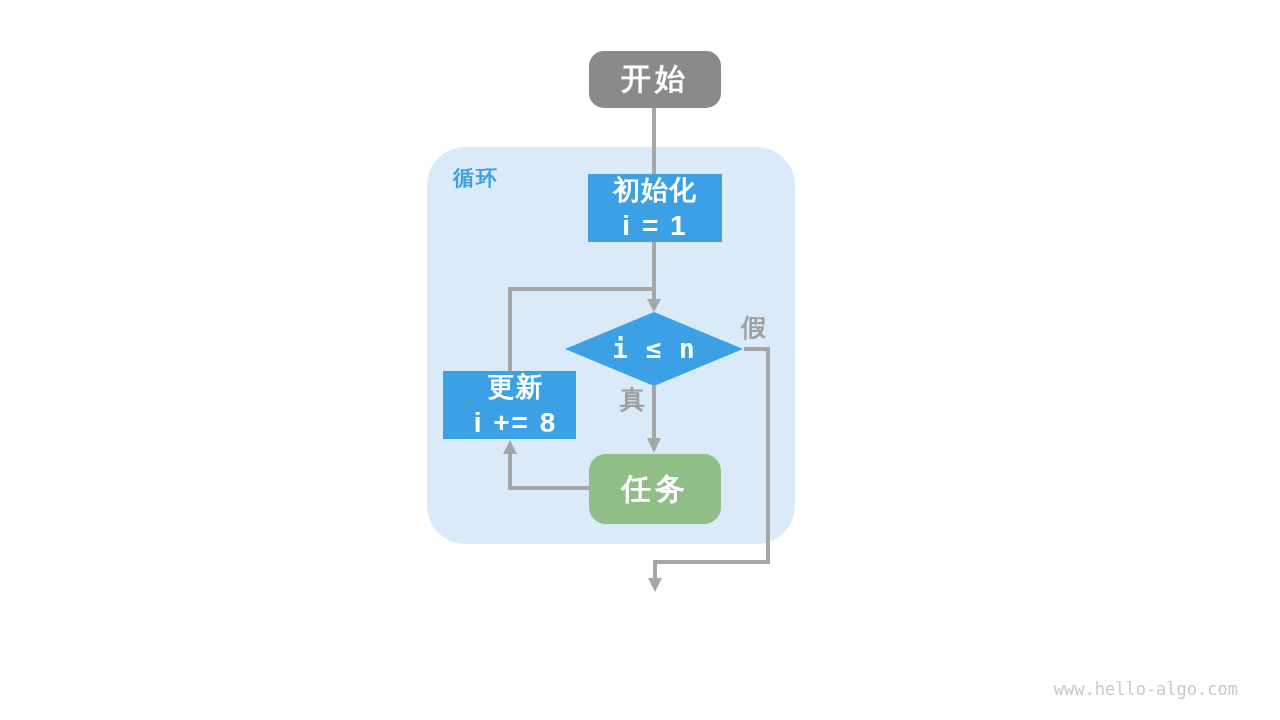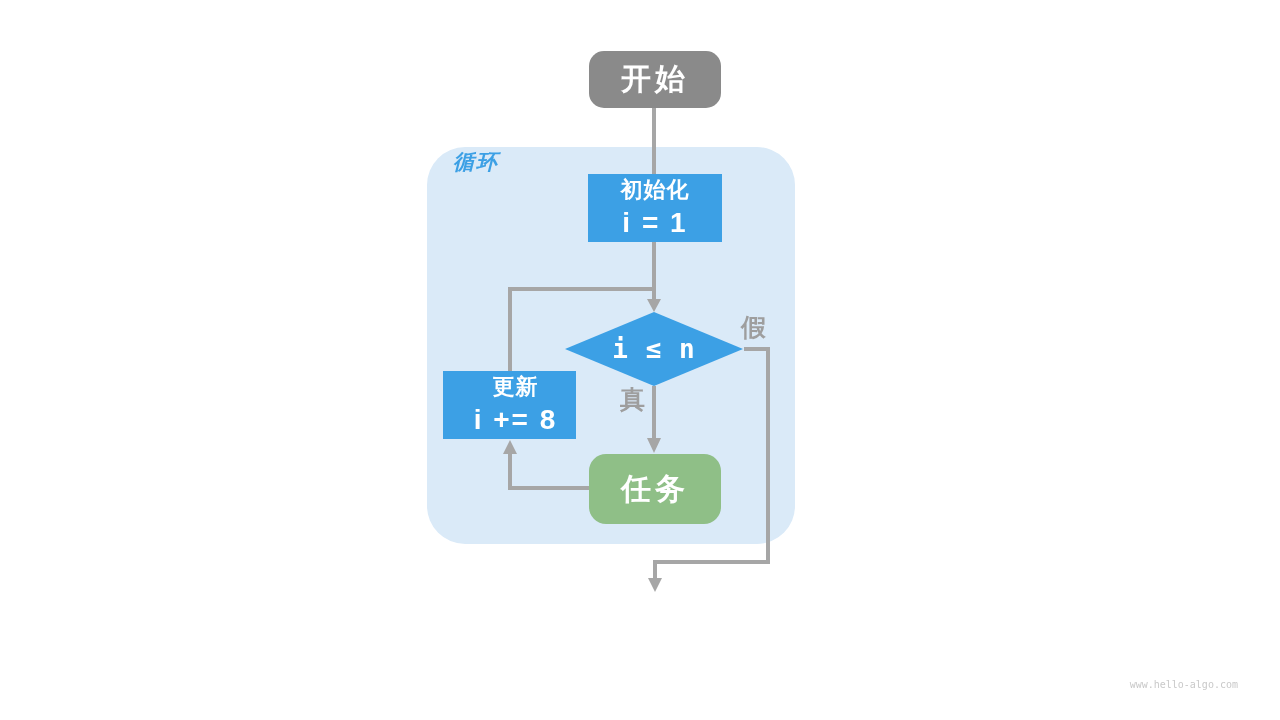--- a/index.html
+++ b/index.html
@@ -12,25 +12,24 @@
     overflow: hidden;
   }
   .abs { position: absolute; }
   .loop-container {
     left: 427px; top: 147px;
     width: 368px; height: 397px;
     background: var(--c-container_blue, #DAEAF8);
     border-radius: 38px;
   }
   .loop-label {
-    left: 453px; top: 148px;
+    left: 453px; top: 164px;
     font-size: 21px; font-weight: bold;
     letter-spacing: 2px;
     color: var(--c-label_blue, #3CA0E5);
-    font-style: italic;
   }
   svg.connectors { left: 0; top: 0; width: 1280px; height: 720px; }
   .line { stroke: var(--c-line_gray, #A6A6A6); stroke-width: 4; fill: none; }
   .arrow { fill: var(--c-line_gray, #A6A6A6); stroke: none; }
   .diamond-shape { fill: var(--c-node_blue, #3CA0E5); stroke: none; }
   .node {
     display: flex; flex-direction: column;
     align-items: center; justify-content: center;
     color: var(--c-text_white, #ffffff);
     font-weight: bold; box-sizing: border-box;
@@ -44,21 +43,21 @@
   .node-start { left: 589px; top: 51px; width: 132px; height: 57px; }
   .node-end   { left: 589px; top: 593px; width: 131px; height: 58px; }
   .proc { background: var(--c-node_blue, #3CA0E5); }
   .node-init   { left: 588px; top: 174px; width: 134px; height: 68px; }
   .node-update { left: 443px; top: 371px; width: 133px; height: 68px; padding-left: 12px; }
   .node-task {
     left: 589px; top: 454px; width: 132px; height: 70px;
     background: var(--c-node_green, #8FBF87);
     font-size: 30px; letter-spacing: 4px; border-radius: 17px;
   }
-  .cn-label { font-size: 22px; line-height: 1.2; letter-spacing: 1px; }
+  .cn-label { font-size: 27px; line-height: 1.2; letter-spacing: 1px; }
   .code-line {
     font-family: Liberation Sans, sans-serif;
     font-size: 28px; font-weight: bold;
     letter-spacing: 2px; margin-top: 3px; line-height: 1.2;
   }
   .cond-text {
     left: 584px; top: 336px; width: 140px; height: 26px;
     line-height: 26px; text-align: center;
     color: var(--c-text_white, #ffffff);
     font-family: "DejaVu Sans Mono", monospace;
@@ -66,21 +65,21 @@
   }
   .edge-label {
     font-size: 25px; font-weight: bold;
     color: var(--c-edge_label_gray, #9E9E9E);
   }
   .edge-label-true  { left: 620px; top: 383px; }
   .edge-label-false { left: 741px; top: 311px; }
   .watermark {
     right: 42px; top: 679px;
     font-family: "DejaVu Sans Mono", monospace;
-    font-size: 10px;
+    font-size: 17px;
     color: var(--c-watermark_gray, #C9C9C9);
   }
 </style>
 </head>
 <body>
 
 <div class="canvas">
 
   <div class="abs loop-container"></div>
   <div class="abs loop-label">循环</div>

